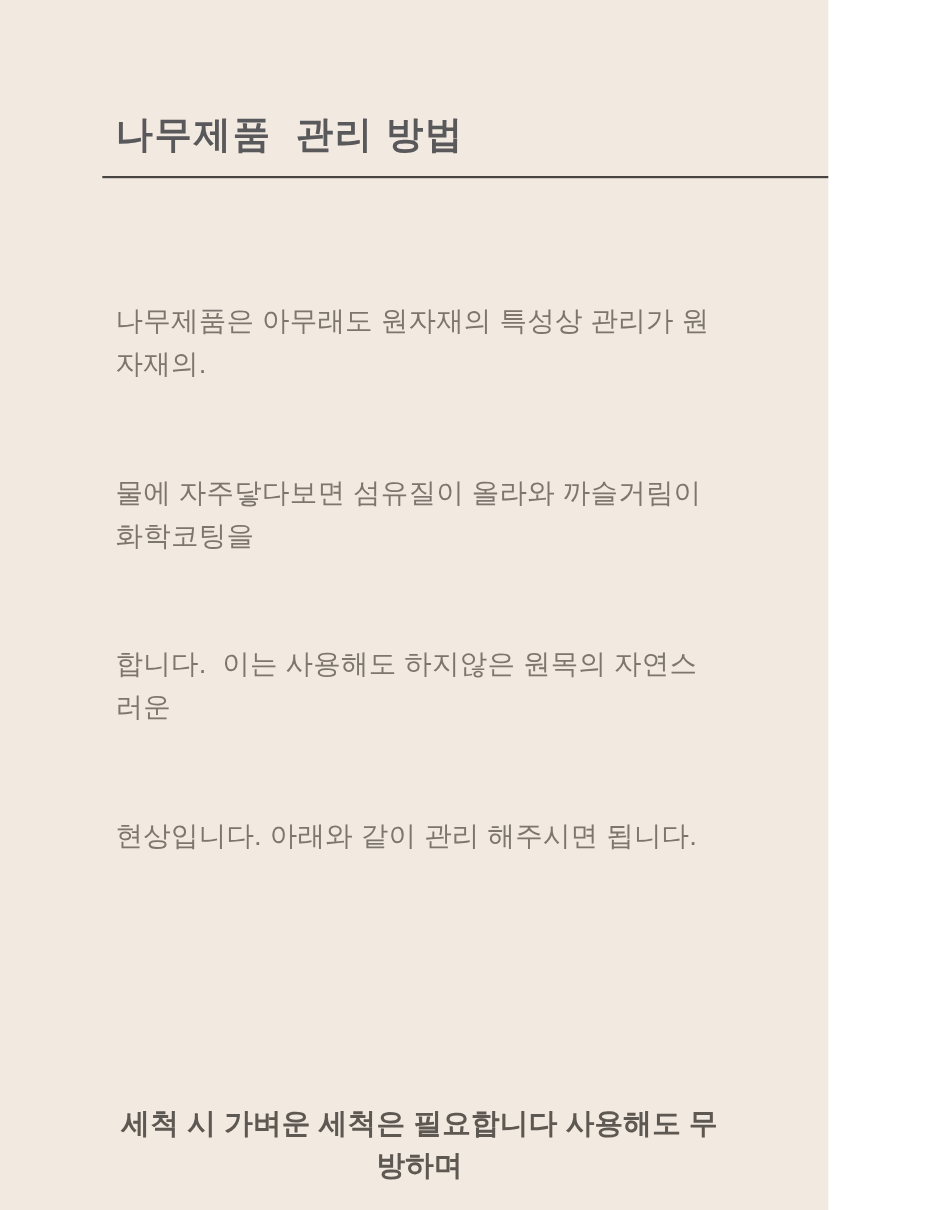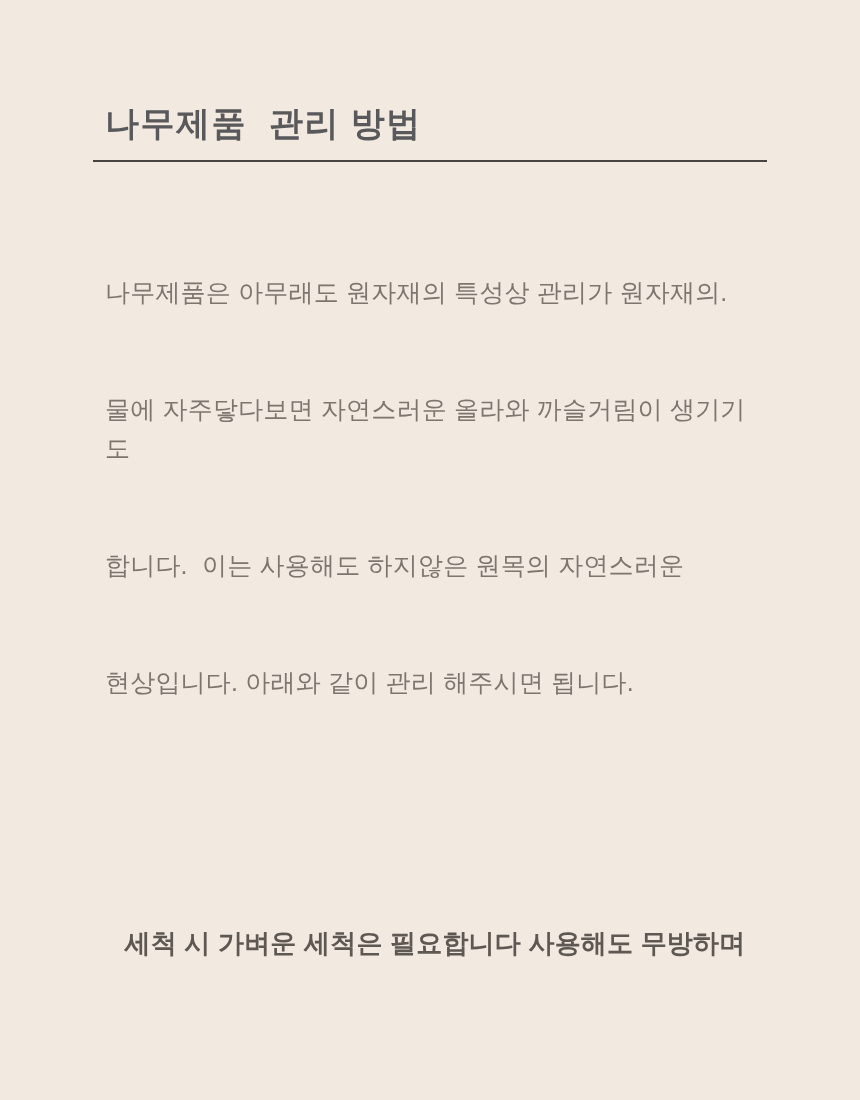--- a/index.html
+++ b/index.html
@@ -9,21 +9,21 @@
     --body-text:#7d766f;
     --emphasis-text:#5e5852;
     --item-text:#6e6862;
     --prohibition-red:#c52b27;
     --icon-black:#1c1612;
   }
   *{margin:0;padding:0;box-sizing:border-box;}
   html,body{background:#fff;}
   .page{
     position:relative;
-    width:860px;height:1100px;
+    width:753px;height:1100px;
     background:var(--background);
     font-family:"Liberation Sans","DejaVu Sans",sans-serif;
     padding:103px 95px 0 105px;
     overflow:hidden;
   }
   .title{
     font-size:34px;font-weight:700;color:var(--title-text);
     letter-spacing:1.5px;white-space:pre;line-height:1.2;
   }
   .divider{
@@ -45,21 +45,21 @@
 </head>
 <body>
 
 <div class="page">
 
   <h1 class="title">나무제품  관리 방법</h1>
   <hr class="divider">
 
   <div class="intro">
     <div>나무제품은 아무래도 원자재의 특성상 관리가 원자재의.</div>
-    <div>물에 자주닿다보면 자연스러운 올라와 까슬거림이 생기기도</div>
+    <div>물에 자주닿다보면 섬유질이 올라와 까슬거림이 화학코팅을</div>
     <div>합니다.  이는 사용해도 하지않은 원목의 자연스러운</div>
     <div>현상입니다. 아래와 같이 관리 해주시면 됩니다.</div>
   </div>
 
   <div class="wash">
     <div>세척 시 가벼운 세척은 필요합니다 사용해도 무방하며</div>
     
     
   </div>
 

